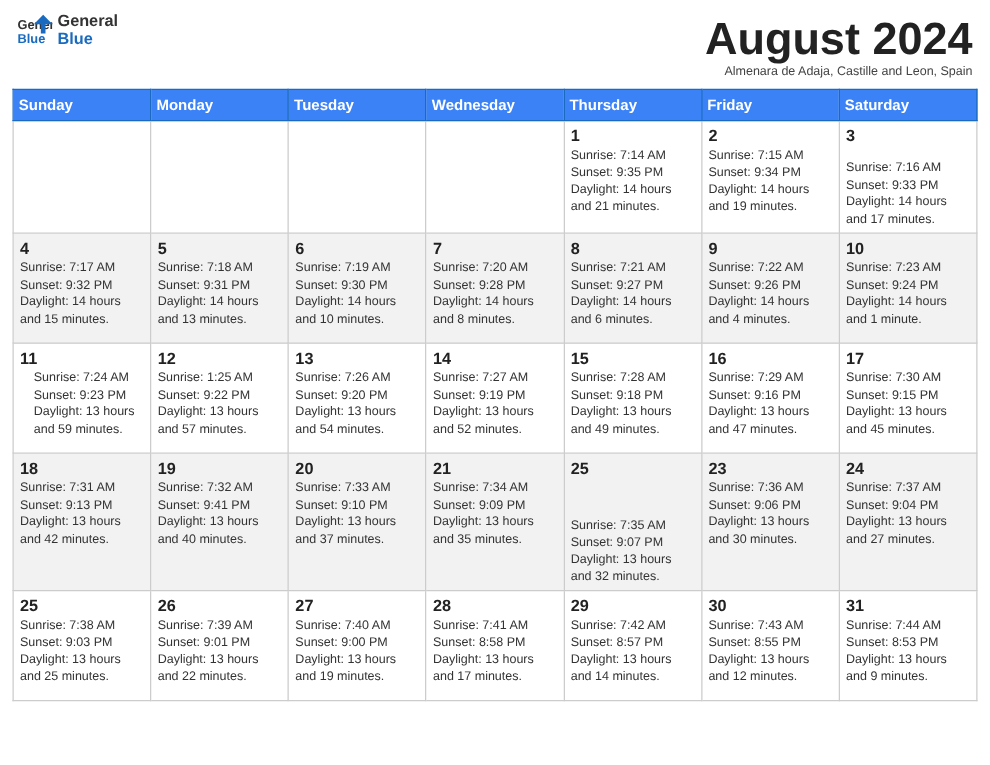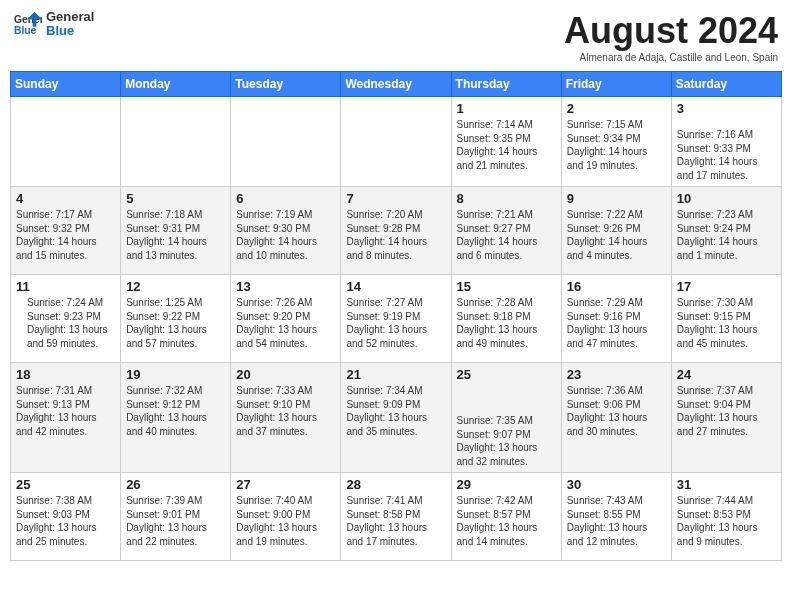--- a/index.html
+++ b/index.html
@@ -247,21 +247,21 @@
         <td>
           <div class="day-number">18</div>
           <div class="day-info" style="white-space: pre-line;">Sunrise: 7:31 AM
 Sunset: 9:13 PM
 Daylight: 13 hours
 and 42 minutes.</div>
         </td>
         <td>
           <div class="day-number">19</div>
           <div class="day-info" style="white-space: pre-line;">Sunrise: 7:32 AM
-Sunset: 9:12 PM
+Sunset: 9:41 PM
 Daylight: 13 hours
 and 40 minutes.</div>
         </td>
         <td>
           <div class="day-number">20</div>
           <div class="day-info" style="white-space: pre-line;">Sunrise: 7:33 AM
 Sunset: 9:10 PM
 Daylight: 13 hours
 and 37 minutes.</div>
         </td>

